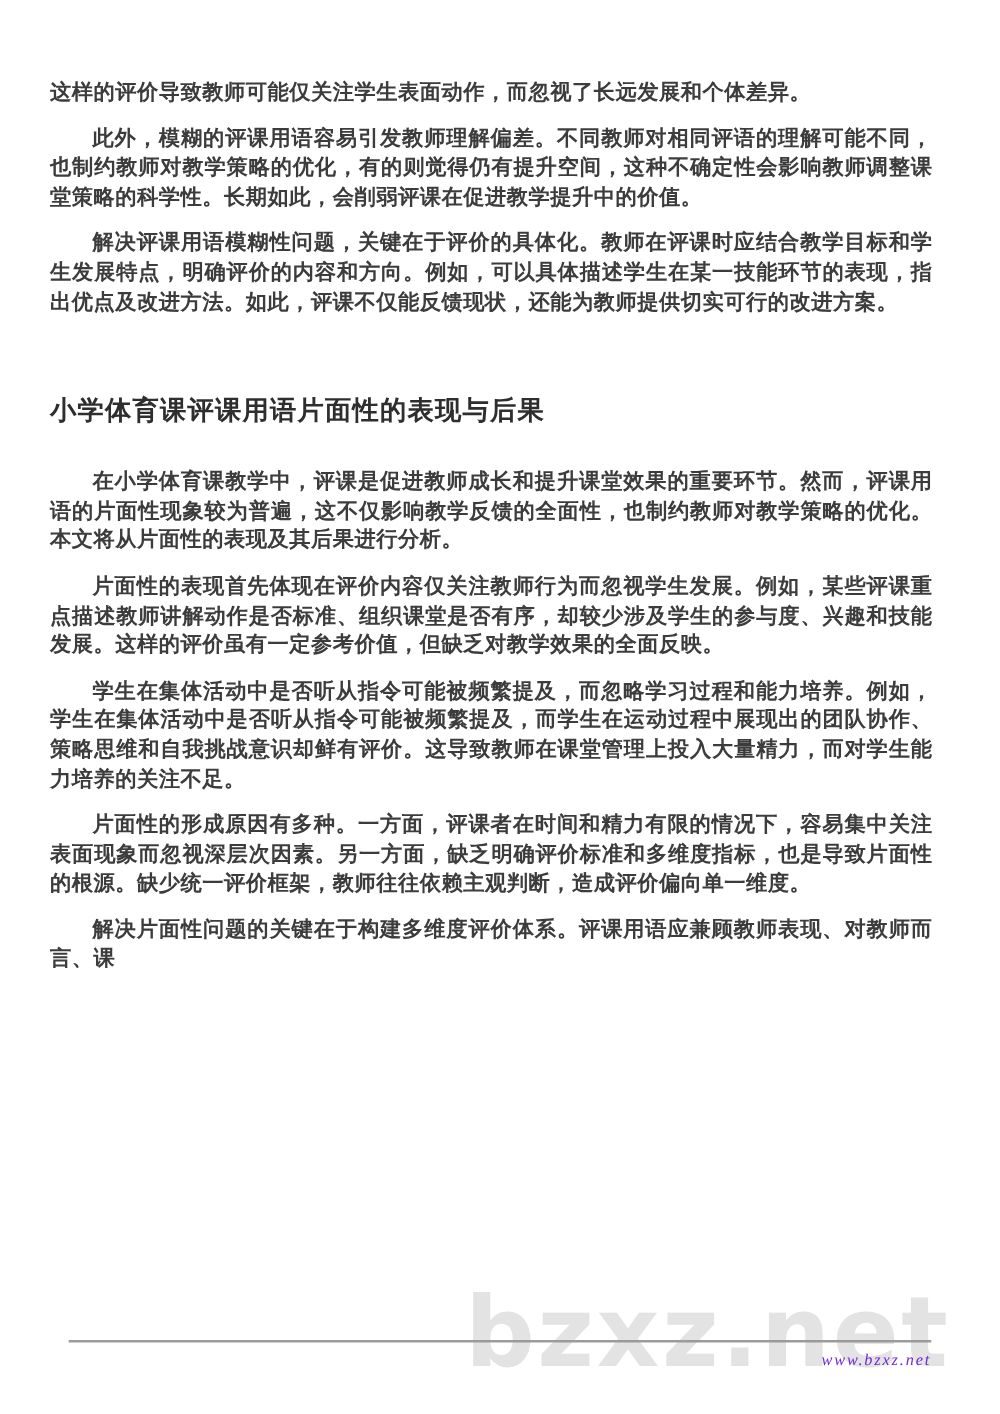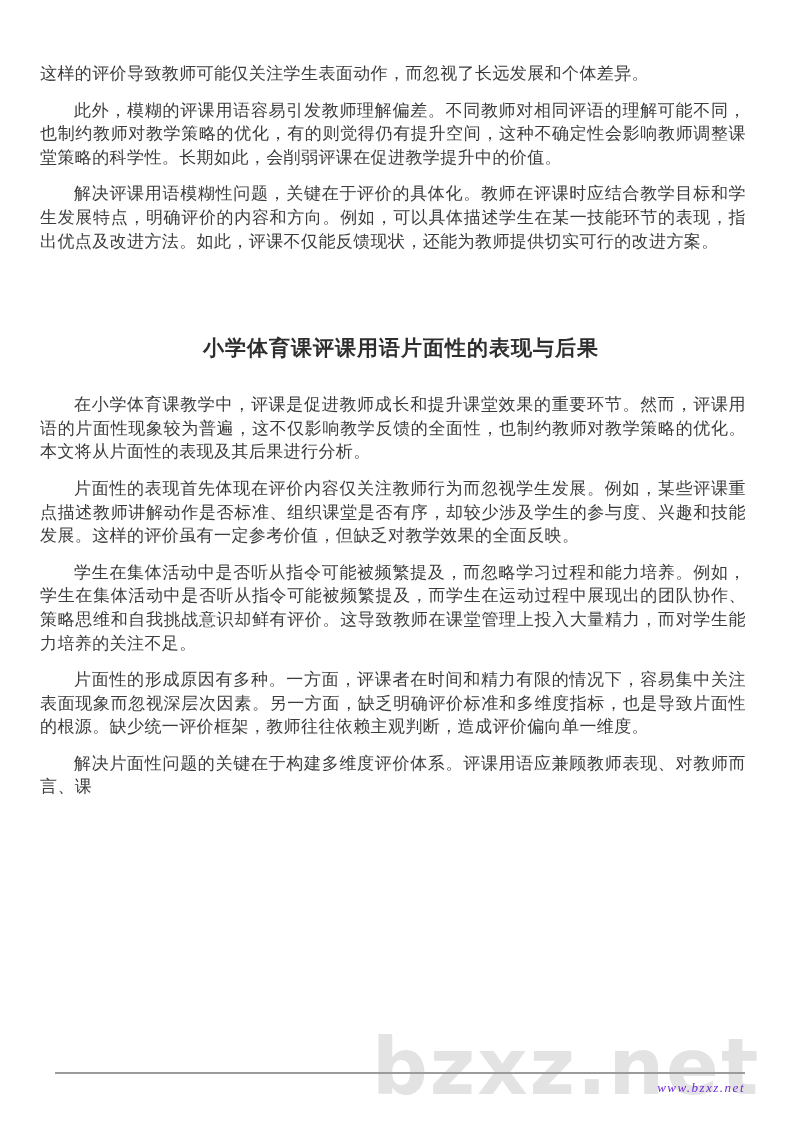--- a/index.html
+++ b/index.html
@@ -39,31 +39,31 @@
     padding: 62px 38px 0 40px;
     color: #3c3c3c;
     font-size: 17px;
     line-height: 23.6px;
     letter-spacing: 0.4px;
     text-align: justify;
   }
   .para {
     margin: 0 16px 13px 0;
     text-indent: 2em;
+    font-weight: bold;
   }
   .para.no-indent {
     text-indent: 0;
   }
   .doc-title {
-    text-align: center;
     font-weight: bold;
     font-size: 21px;
     letter-spacing: 1px;
     color: #2e2e2e;
-    margin: 80px 0 30px 0;
+    margin: 60px 0 30px 0;
     text-indent: 0;
     line-height: 30px;
   }
   .footer-line {
     position: absolute;
     left: 55px;
     top: 1072px;
     width: 690px;
     height: 2px;
     background: #9b9b9b;

